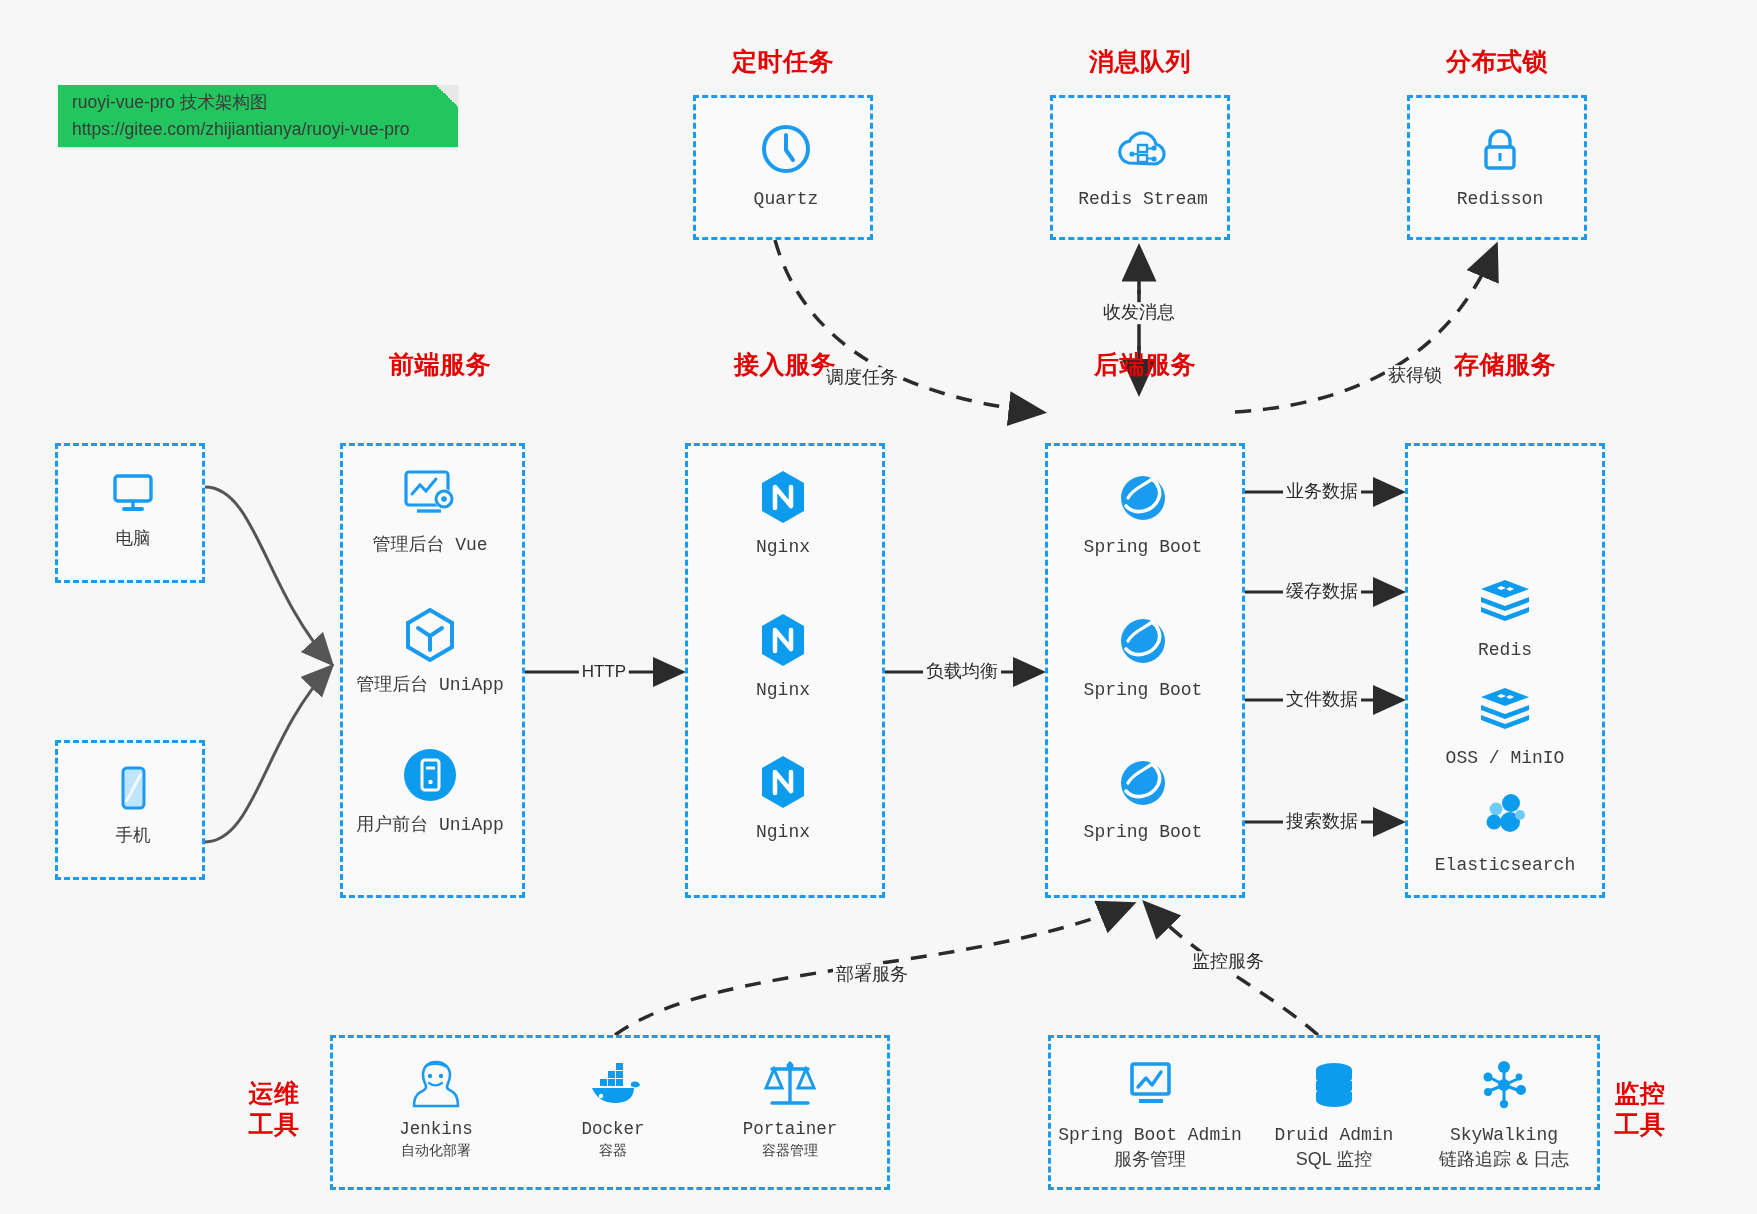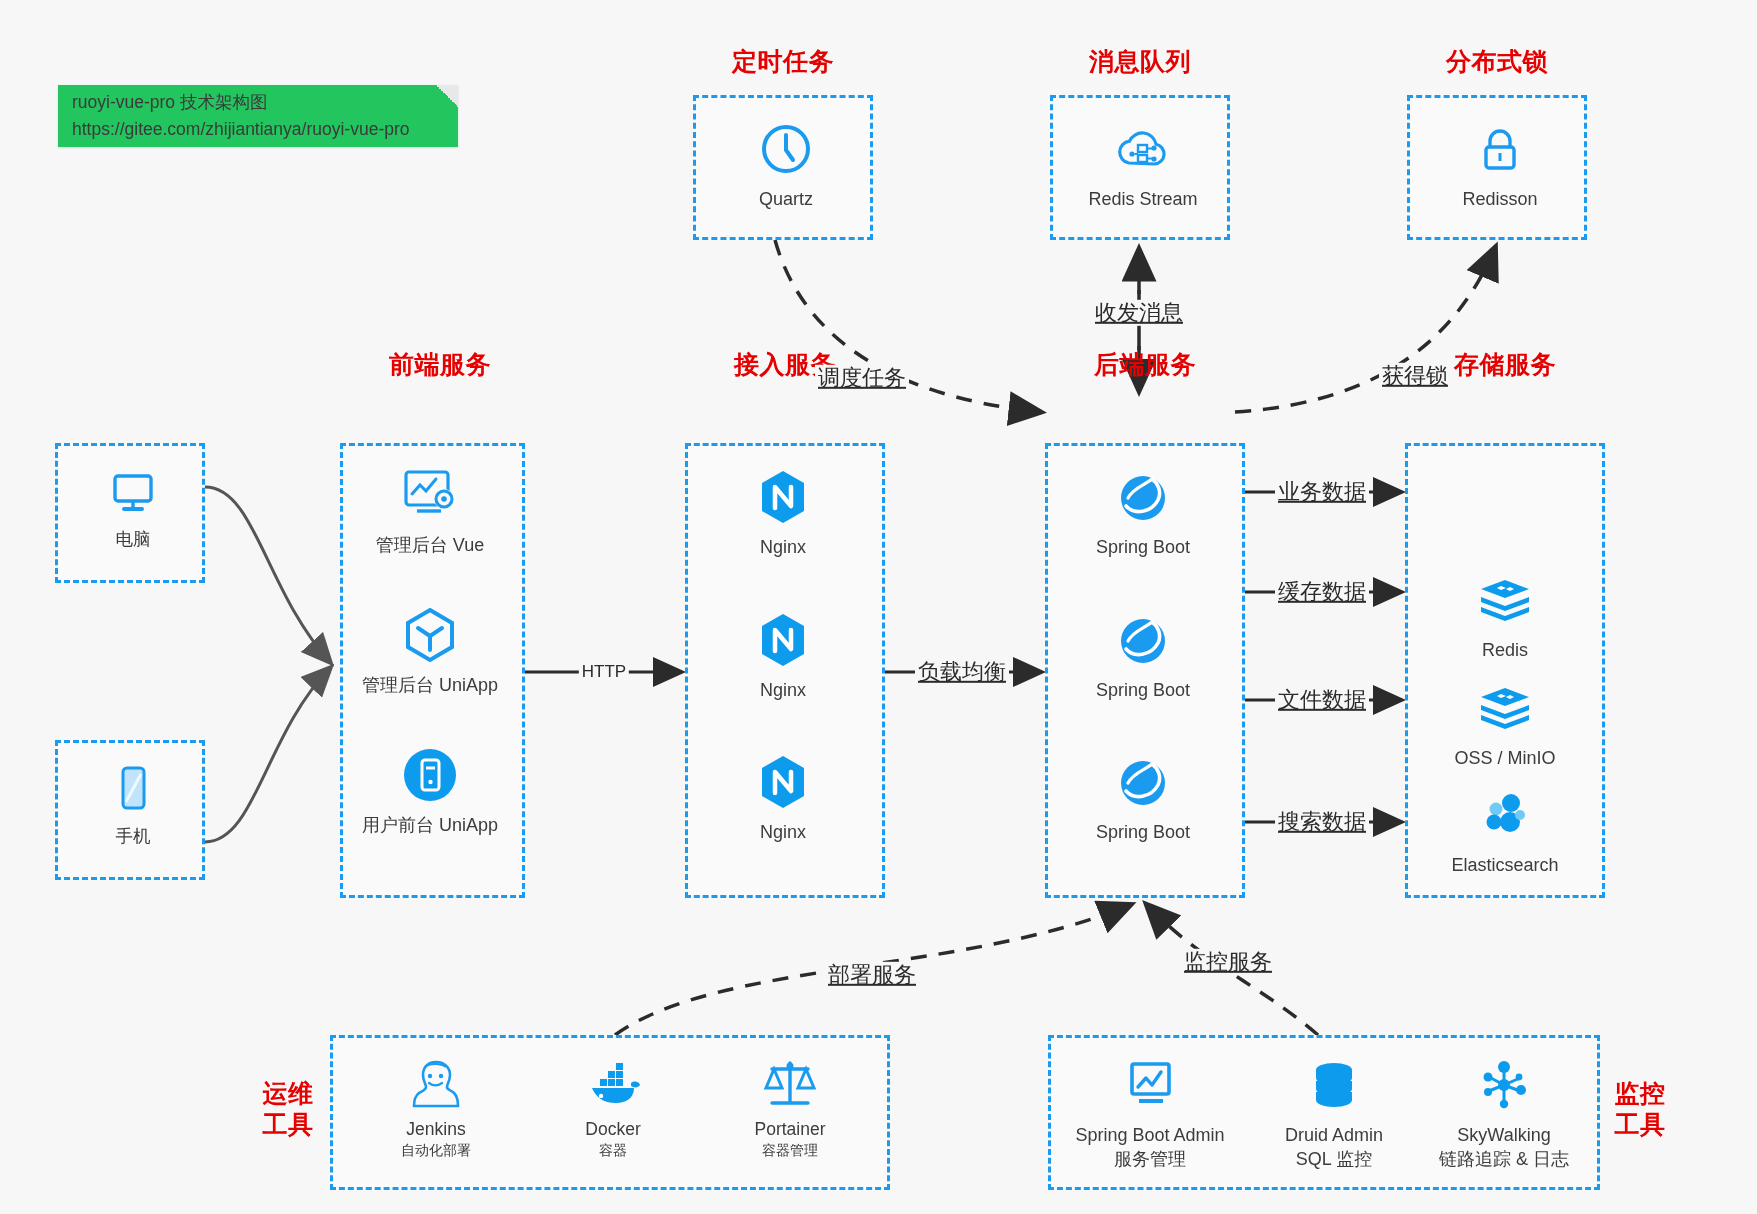--- a/index.html
+++ b/index.html
@@ -44,36 +44,36 @@
 
   
   .node{
     position:absolute;
     display:flex;flex-direction:column;align-items:center;justify-content:flex-start;
     width:170px;
   }
   .node .icon{height:58px;display:flex;align-items:center;justify-content:center;}
   .node .lbl{
     margin-top:10px;font-size:18px;color:#3c3c3c;text-align:center;
-    white-space:nowrap;line-height:1.3;
+    white-space:nowrap;line-height:1.3;font-family:Liberation Mono, monospace;
   }
   .node .lbl2{font-size:18px;color:#3c3c3c;text-align:center;white-space:nowrap;line-height:1.35;}
   .node.small{width:150px;}
   .node.small .icon{height:54px;}
   .node.small .lbl{font-size:17.5px;margin-top:8px;}
   .node.small .lbl2{font-size:14px;}
 
   
   .elabel{
     position:absolute;
     font-size:17px;color:#2b2b2b;background:#f7f7f7;
     padding:0 3px;white-space:nowrap;line-height:1.2;
     transform:translate(-50%,-50%);
   }
-  .elabel.cn{font-size:22px;text-decoration:underline;}
+  .elabel.cn{font-size:18px;}
 </style>
 </head>
 <body>
 
 <div class="canvas">
 
   <div class="note">
     <div>ruoyi-vue-pro 技术架构图</div>
     <div>https://gitee.com/zhijiantianya/ruoyi-vue-pro</div>
     <span class="fold"></span>
@@ -318,21 +318,21 @@
           <circle cx="18" cy="20" r="6.5" fill="#6fcbf5"></circle>
           <circle cx="16" cy="33" r="7.5" fill="#0d9bee"></circle>
           <circle cx="32" cy="33" r="10" fill="#0d9bee"></circle>
           <circle cx="42" cy="26" r="5" fill="#6fcbf5"></circle>
         </svg>
       </span>
       <span class="lbl">Elasticsearch</span>
     </div>
   </div>
 
-  <div class="grp-title side" style="left:258px;top:1078px;width:60px;">
+  <div class="grp-title side" style="left:244px;top:1078px;width:60px;">
     <div>运维</div>
     <div>工具</div>
   </div>
   <div class="group" style="left:330px;top:1035px;width:560px;height:155px;">
     <div class="node small" style="left:28px;top:18px;">
       <span class="icon">
         <svg width="54" height="56" viewBox="0 0 54 56">
           <path d="M27 7 c9 0 14 6 14 13 c0 6 -3 9 -3 12 c0 3 4 3 7 6 c3 3 4 8 4 13 H5
                    c0 -6 1 -10 5 -13 c3 -2 7 -3 7 -6 c0 -3 -3 -6 -3 -12 c0 -7 4 -13 13 -13 z" fill="none" stroke="#1a9bf0" stroke-width="2.6"></path>
           <circle cx="21" cy="21" r="2.2" fill="#1a9bf0"></circle>

